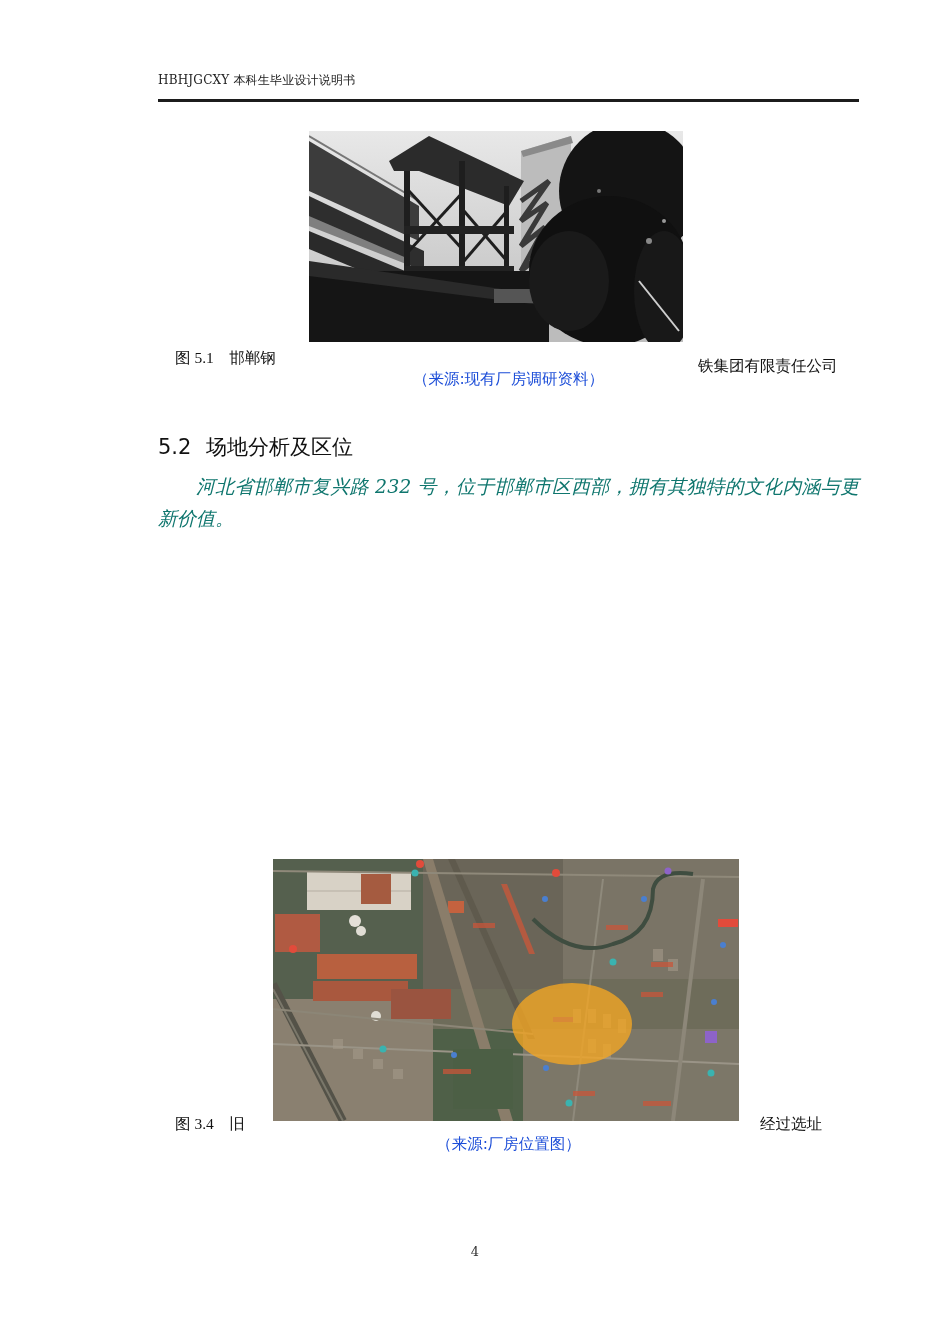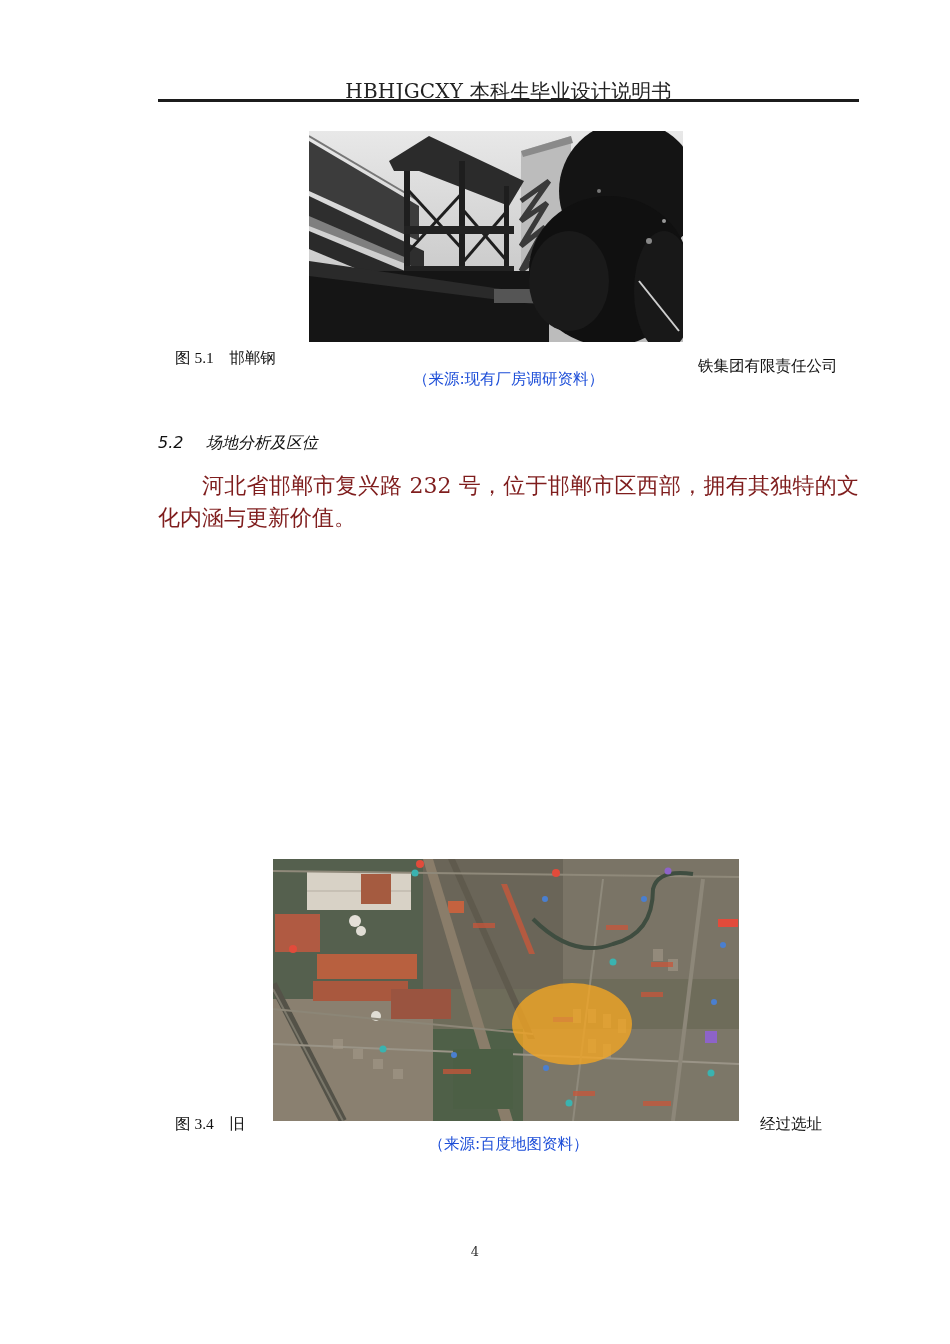--- a/index.html
+++ b/index.html
@@ -1,31 +1,31 @@
 <!DOCTYPE html>
 <html><head>
 <meta charset="utf-8">
 <style>
   html, body { margin:0; padding:0; background:#ffffff; }
   body { width:950px; height:1344px; position:relative; overflow:hidden;
          font-family:"DejaVu Serif","Liberation Serif",serif; color:#1a1a1a; }
   .abs { position:absolute; }
-  .header-title { left:158px; width:701px; top:78px; text-align:center; font-size:20px; letter-spacing:0.2px; color:#222; }
+  .header-title { left:158px; width:701px; top:72px; font-size:12px; letter-spacing:0.2px; color:#222; }
   .header-rule { left:158px; width:701px; top:99px; height:3px; background:#1c1c1c; }
 
   .photo { left:309px; top:131px; width:374px; height:211px; overflow:hidden; background:#555; }
   .map { left:273px; top:859px; width:466px; height:262px; overflow:hidden; background:#6b6a58; }
 
   .cap { font-family:Liberation Serif, serif; font-size:15.5px; color:#111; white-space:nowrap; }
   .src { font-family:"DejaVu Sans","Liberation Sans",sans-serif; font-size:15.5px; color:#1d4ed8; white-space:nowrap; text-align:center; }
 
-  .sec { left:158px; top:433px; font-family:"DejaVu Sans","Liberation Sans",sans-serif; font-size:16px; color:#111; white-space:nowrap;font-style:italic; }
+  .sec { left:158px; top:433px; font-family:"DejaVu Sans","Liberation Sans",sans-serif; font-size:21px; color:#111; white-space:nowrap; }
   .sec .num { display:inline-block; width:48px; }
 
-  .body-text { left:158px; width:701px; top:470px; font-size:22px; line-height:32.2px; text-align:justify; color:#7f1d1d; }
+  .body-text { left:158px; width:701px; top:470px; font-size:19px; line-height:32.2px; text-align:justify; color:#0f766e;font-style:italic; }
   .body-text p { margin:0; text-indent:2em; }
   .page-num { left:0; width:950px; top:1244px; text-align:center; font-size:13px; color:#333; }
 </style>
 </head>
 <body>
 
 <div class="abs header-title">HBHJGCXY 本科生毕业设计说明书</div>
 <div class="abs header-rule"></div>
 
 <div class="abs photo" title="邯钢老厂房工业建筑黑白照片">
@@ -173,15 +173,15 @@
       <rect x="370" y="242" width="28" height="5"></rect>
     </g>
 
     <ellipse cx="299" cy="165" rx="60" ry="41" fill="#f5a623" fill-opacity="0.78"></ellipse>
     <rect x="280" y="158" width="20" height="5" fill="#d9823a" opacity="0.7"></rect>
   </svg>
 </div>
 
 <div class="abs cap" style="left:175px; top:1114px;">图 3.4　旧</div>
 <div class="abs cap" style="left:760px; top:1114px;">经过选址</div>
-<div class="abs src" style="left:158px; width:701px; top:1134px;">（来源:百度地图资料）</div>
+<div class="abs src" style="left:158px; width:701px; top:1134px;">（来源:厂房位置图）</div>
 
 <div class="abs page-num">4</div>
 
 </body></html>

